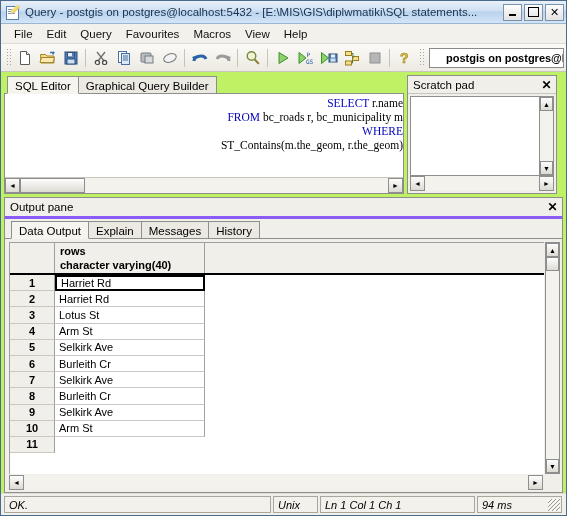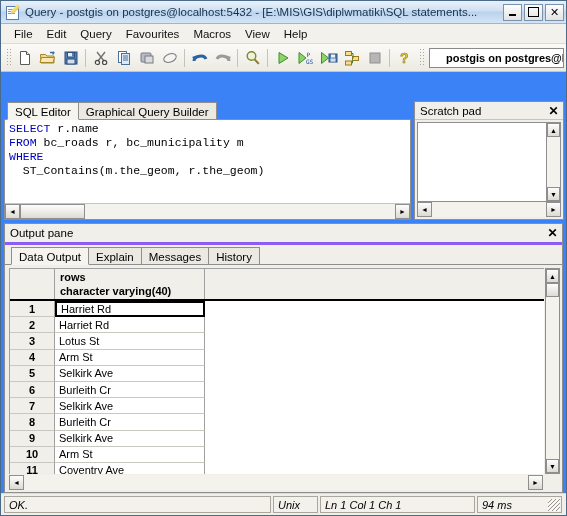--- a/index.html
+++ b/index.html
@@ -6,21 +6,21 @@
   body{
     width:567px;height:516px;overflow:hidden;
     font-family:"Liberation Sans", sans-serif;
     font-size:11px;
     background:#d4d0c8;
   }
   .window{
     position:absolute;left:0;top:0;width:567px;height:516px;
     box-sizing:border-box;
     border:1px solid #4a6a8a;
-    background:#3b82f6;
+    background:#bef264;
     display:flex;flex-direction:column;
   }
   
   .titlebar{
     height:22px;flex:0 0 22px;
     background:linear-gradient(to bottom,#e9f1fa 0%,#cfe0f2 45%,#b9d2ec 50%,#d4e5f7 100%);
     border-bottom:1px solid #9bb6cf;
     display:flex;align-items:center;
     padding:0 2px 0 4px;
   }
@@ -81,21 +81,21 @@
   }
   .tsep{width:1px;height:18px;background:#c6c3b9;margin:0 3px;flex:0 0 1px;}
   .combo{
     flex:1 1 auto;height:18px;margin-left:3px;margin-right:2px;
     background:#fff;border:1px solid #8a8a8a;
     display:flex;align-items:center;padding-left:16px;
     font-size:11px;color:#000;white-space:nowrap;overflow:hidden;font-weight:bold;
   }
   
   .upper{
-    flex:0 0 122px;display:flex;padding:3px 2px 0 3px;gap:3px;box-sizing:border-box;margin-top:26px;
+    flex:0 0 122px;display:flex;padding:3px 9px 0 3px;gap:3px;box-sizing:border-box;
   }
   .sqlpanel{
     flex:1 1 auto;display:flex;flex-direction:column;min-width:0;
   }
   .tabrow{height:18px;flex:0 0 18px;display:flex;align-items:flex-end;
     border-bottom:1px solid #8e8e8e;padding-left:3px;}
   .tab{
     height:17px;box-sizing:border-box;padding:1px 7px 0 7px;
     font-size:11.5px;color:#000;background:#f0efe9;
     border:1px solid #8e8e8e;border-bottom:none;
@@ -103,22 +103,22 @@
     margin-right:-1px;
   }
   .tab.active{background:#f5f4ef;border-bottom:1px solid #f5f4ef;position:relative;top:1px;height:18px;font-weight:normal;}
   .tab.plain{background:#ebe9e2;}
   .editor-wrap{
     flex:1 1 auto;border:1px solid #8e8e8e;border-top:none;background:#fff;
     display:flex;flex-direction:column;min-height:0;
   }
   .code{
     flex:1 1 auto;overflow:hidden;padding:2px 0 0 4px;
-    font-family:Liberation Mono, monospace;
-    font-size:11.5px;line-height:14px;color:#000;white-space:pre;
+    font-family:Liberation Serif, serif;
+    font-size:11.5px;line-height:14px;color:#000;white-space:pre;text-align:right;
   }
   .kw{color:#0000c0;}
   .str{color:#c000c0;}
   .hscroll{
     height:15px;flex:0 0 15px;display:flex;align-items:stretch;
     background:#f0efe9;border-top:1px solid #c8c5bb;
   }
   .sb-arrow{
     width:15px;flex:0 0 15px;border:1px solid #8e8e8e;box-sizing:border-box;
     background:linear-gradient(to bottom,#fdfdfd,#dcdad2);
@@ -525,21 +525,20 @@
                 <div class="gcell">Selkirk Ave</div>
                 <div class="grest"></div>
               </div>
               <div class="grow">
                 <div class="gnum">10</div>
                 <div class="gcell">Arm St</div>
                 <div class="grest"></div>
               </div>
               <div class="grow">
                 <div class="gnum">11</div>
-                <div class="gcell">Coventry Ave</div>
                 <div class="grest"></div>
               </div>
             </div>
         </div>
         <div class="grid-vs">
           <div class="sb-arrow-v">▲</div>
           <div class="vthumb"></div>
           <div class="vtrack"></div>
           <div class="sb-arrow-v">▼</div>
         </div>

